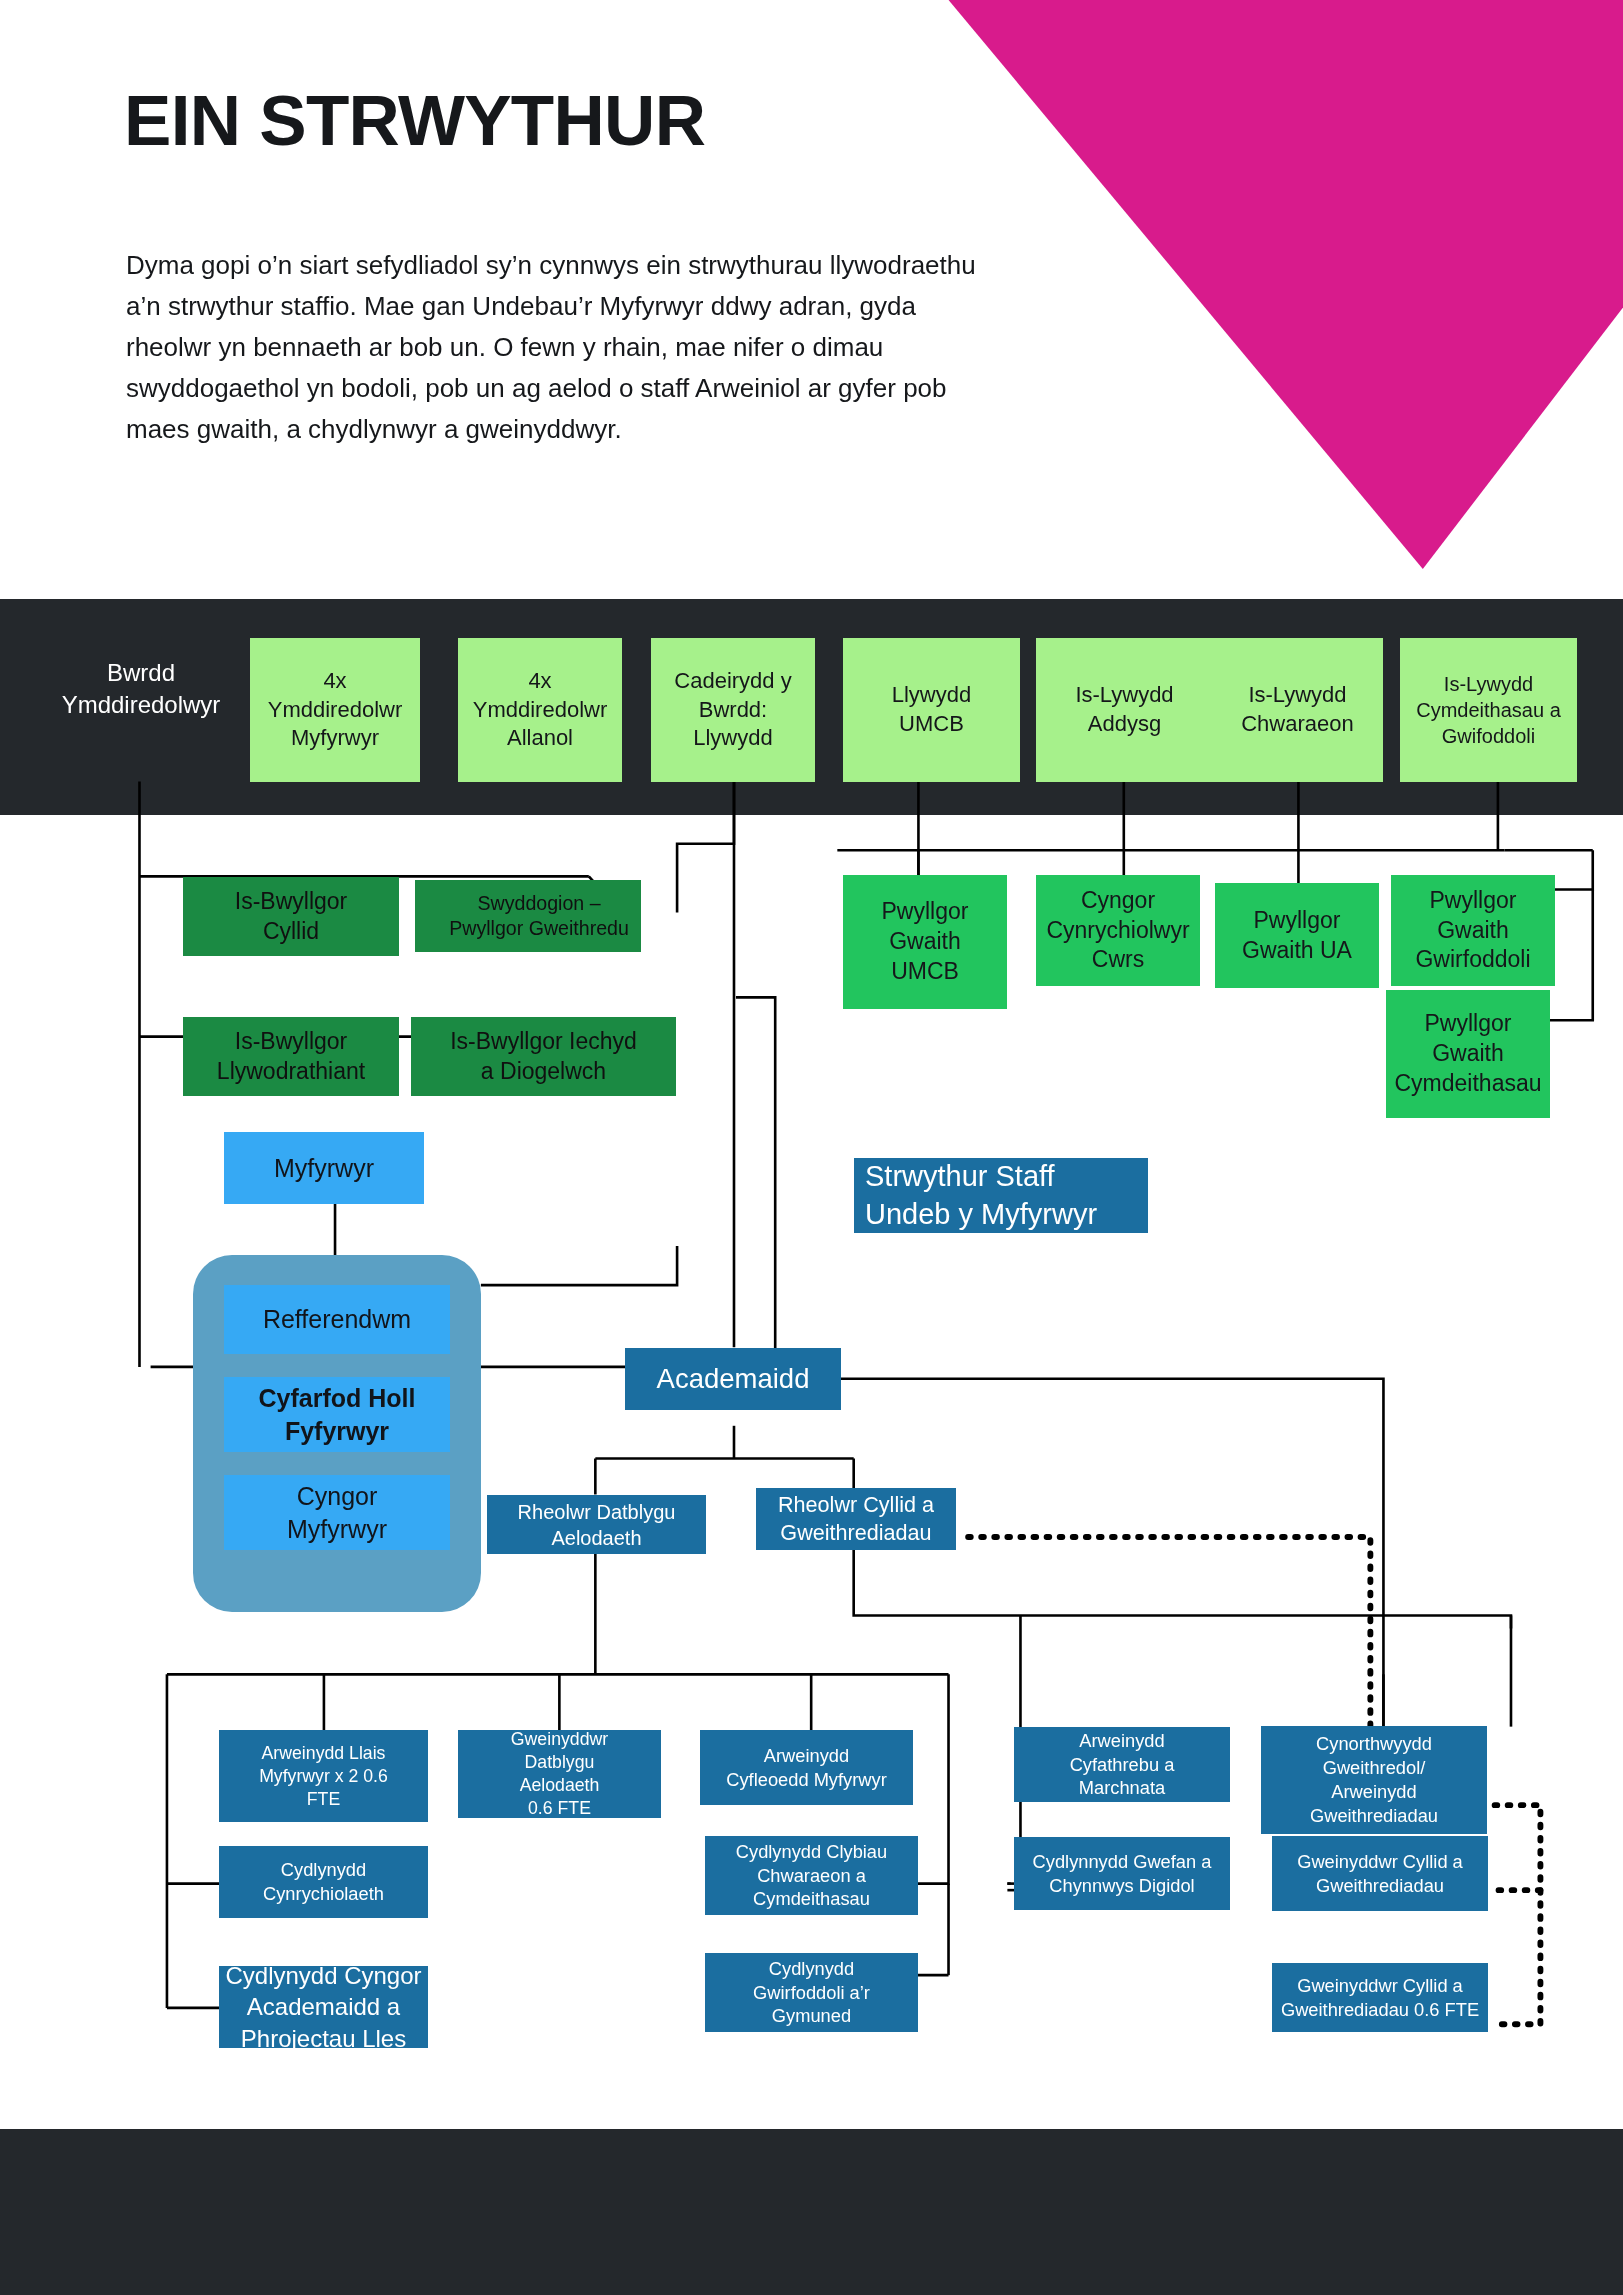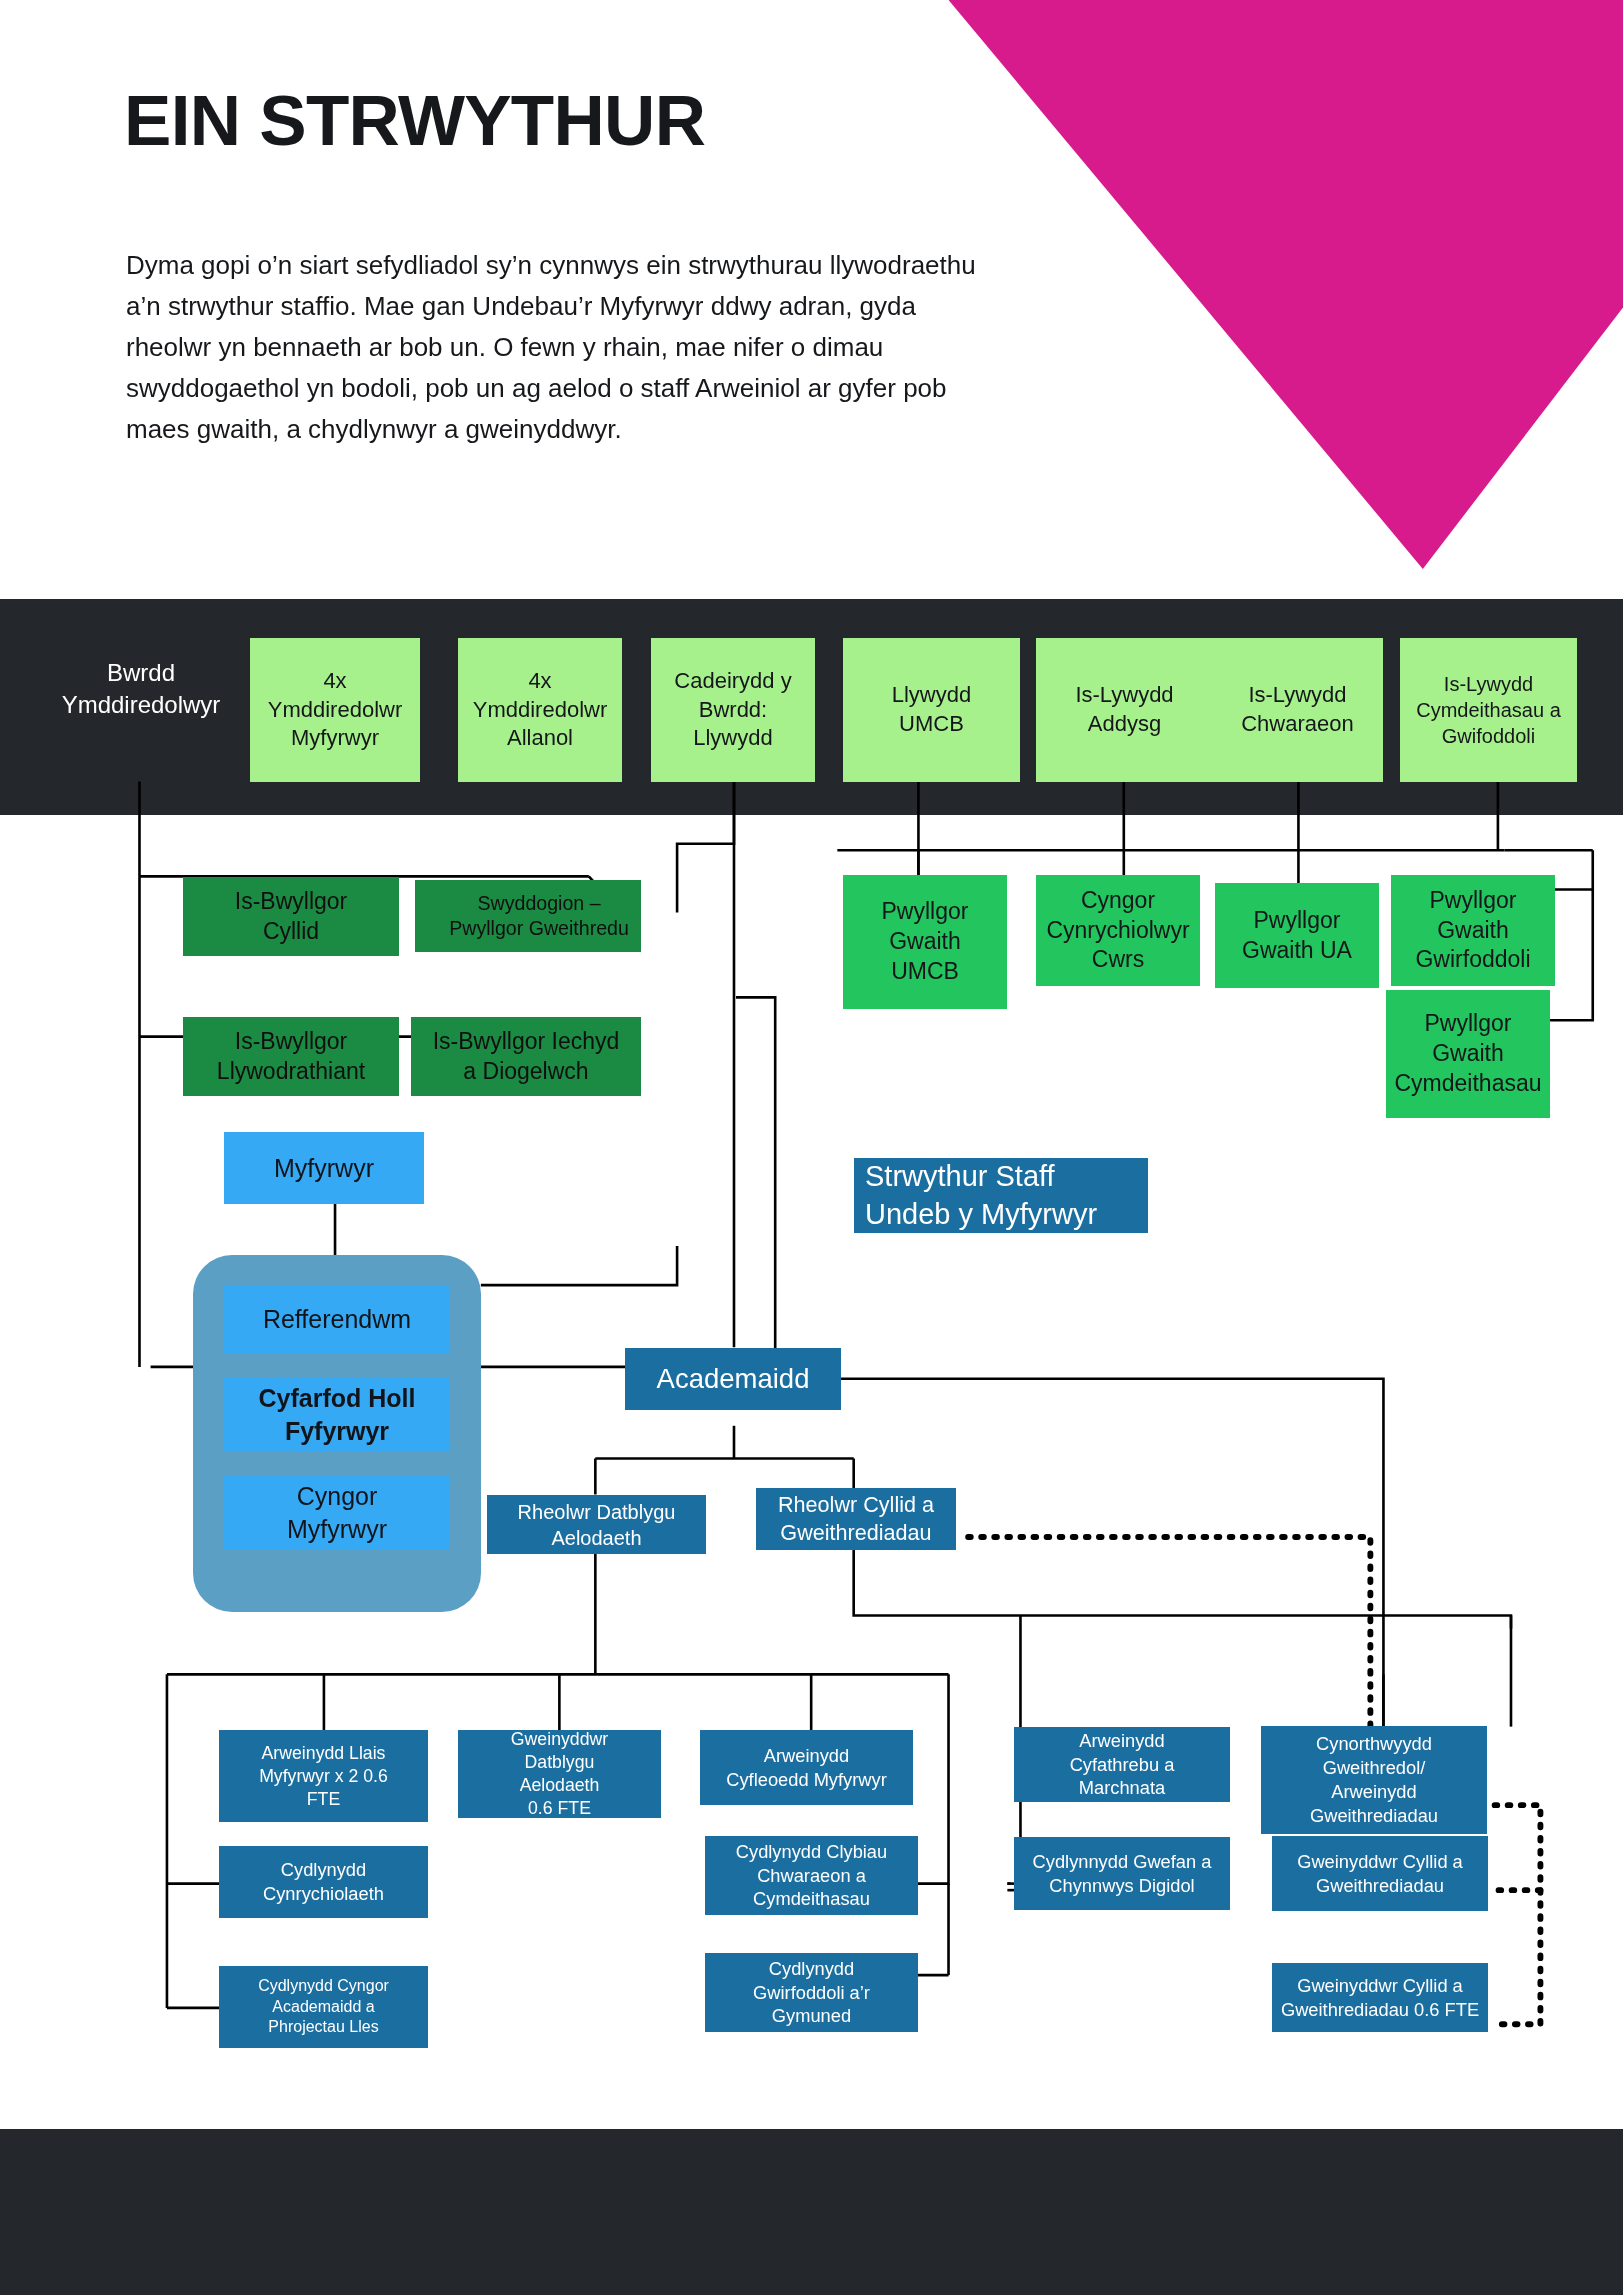--- a/index.html
+++ b/index.html
@@ -196,21 +196,21 @@
 <div class="node green" style="left:1400px; top:638px; width:177px; height:144px; font-size:20px;">Is-Lywydd
 Cymdeithasau a
 Gwifoddoli</div>
 
 <div class="node dgreen" style="left:183px; top:877px; width:216px; height:79px; font-size:23px;">Is-Bwyllgor
 Cyllid</div>
 <div class="node dgreen" style="left:415px; top:880px; width:226px; height:72px; font-size:19.6px;padding-left:26px;">Swyddogion –
 Pwyllgor Gweithredu</div>
 <div class="node dgreen" style="left:183px; top:1017px; width:216px; height:79px; font-size:23px;">Is-Bwyllgor
 Llywodrathiant</div>
-<div class="node dgreen" style="left:411px; top:1017px; width:230px; height:79px; font-size:23px;">Is-Bwyllgor Iechyd
+<div class="node dgreen" style="left:411px; top:1017px; width:265px; height:79px; font-size:23px;">Is-Bwyllgor Iechyd
 a Diogelwch</div>
 
 <div class="node yellow" style="left:843px; top:875px; width:164px; height:134px; font-size:23px;">Pwyllgor
 Gwaith
 UMCB</div>
 <div class="node yellow" style="left:1036px; top:875px; width:164px; height:111px; font-size:23px;">Cyngor
 Cynrychiolwyr
 Cwrs</div>
 <div class="node yellow" style="left:1215px; top:883px; width:164px; height:105px; font-size:23px;">Pwyllgor
 Gwaith UA</div>
@@ -239,21 +239,21 @@
 <div class="node dblue" style="left:487px; top:1495px; width:219px; height:59px; font-size:20px;">Rheolwr Datblygu
 Aelodaeth</div>
 <div class="node dblue" style="left:756px; top:1488px; width:200px; height:62px; font-size:21.6px;">Rheolwr Cyllid a
 Gweithrediadau</div>
 
 <div class="node dblue" style="left:219px; top:1730px; width:209px; height:92px; font-size:17.7px;">Arweinydd Llais
 Myfyrwyr x 2 0.6
 FTE</div>
 <div class="node dblue" style="left:219px; top:1846px; width:209px; height:72px; font-size:18.3px;">Cydlynydd
 Cynrychiolaeth</div>
-<div class="node dblue" style="left:219px; top:1966px; width:209px; height:82px; font-size:16px;">Cydlynydd Cyngor
+<div class="node dblue" style="left:219px; top:1966px; width:209px; height:82px; font-size:24px;">Cydlynydd Cyngor
 Academaidd a
 Phrojectau Lles</div>
 
 <div class="node dblue" style="left:458px; top:1730px; width:203px; height:88px; font-size:17.7px;">Gweinyddwr
 Datblygu
 Aelodaeth
 0.6  FTE</div>
 
 <div class="node dblue" style="left:700px; top:1730px; width:213px; height:75px; font-size:18.3px;">Arweinydd
 Cyfleoedd Myfyrwyr</div>

